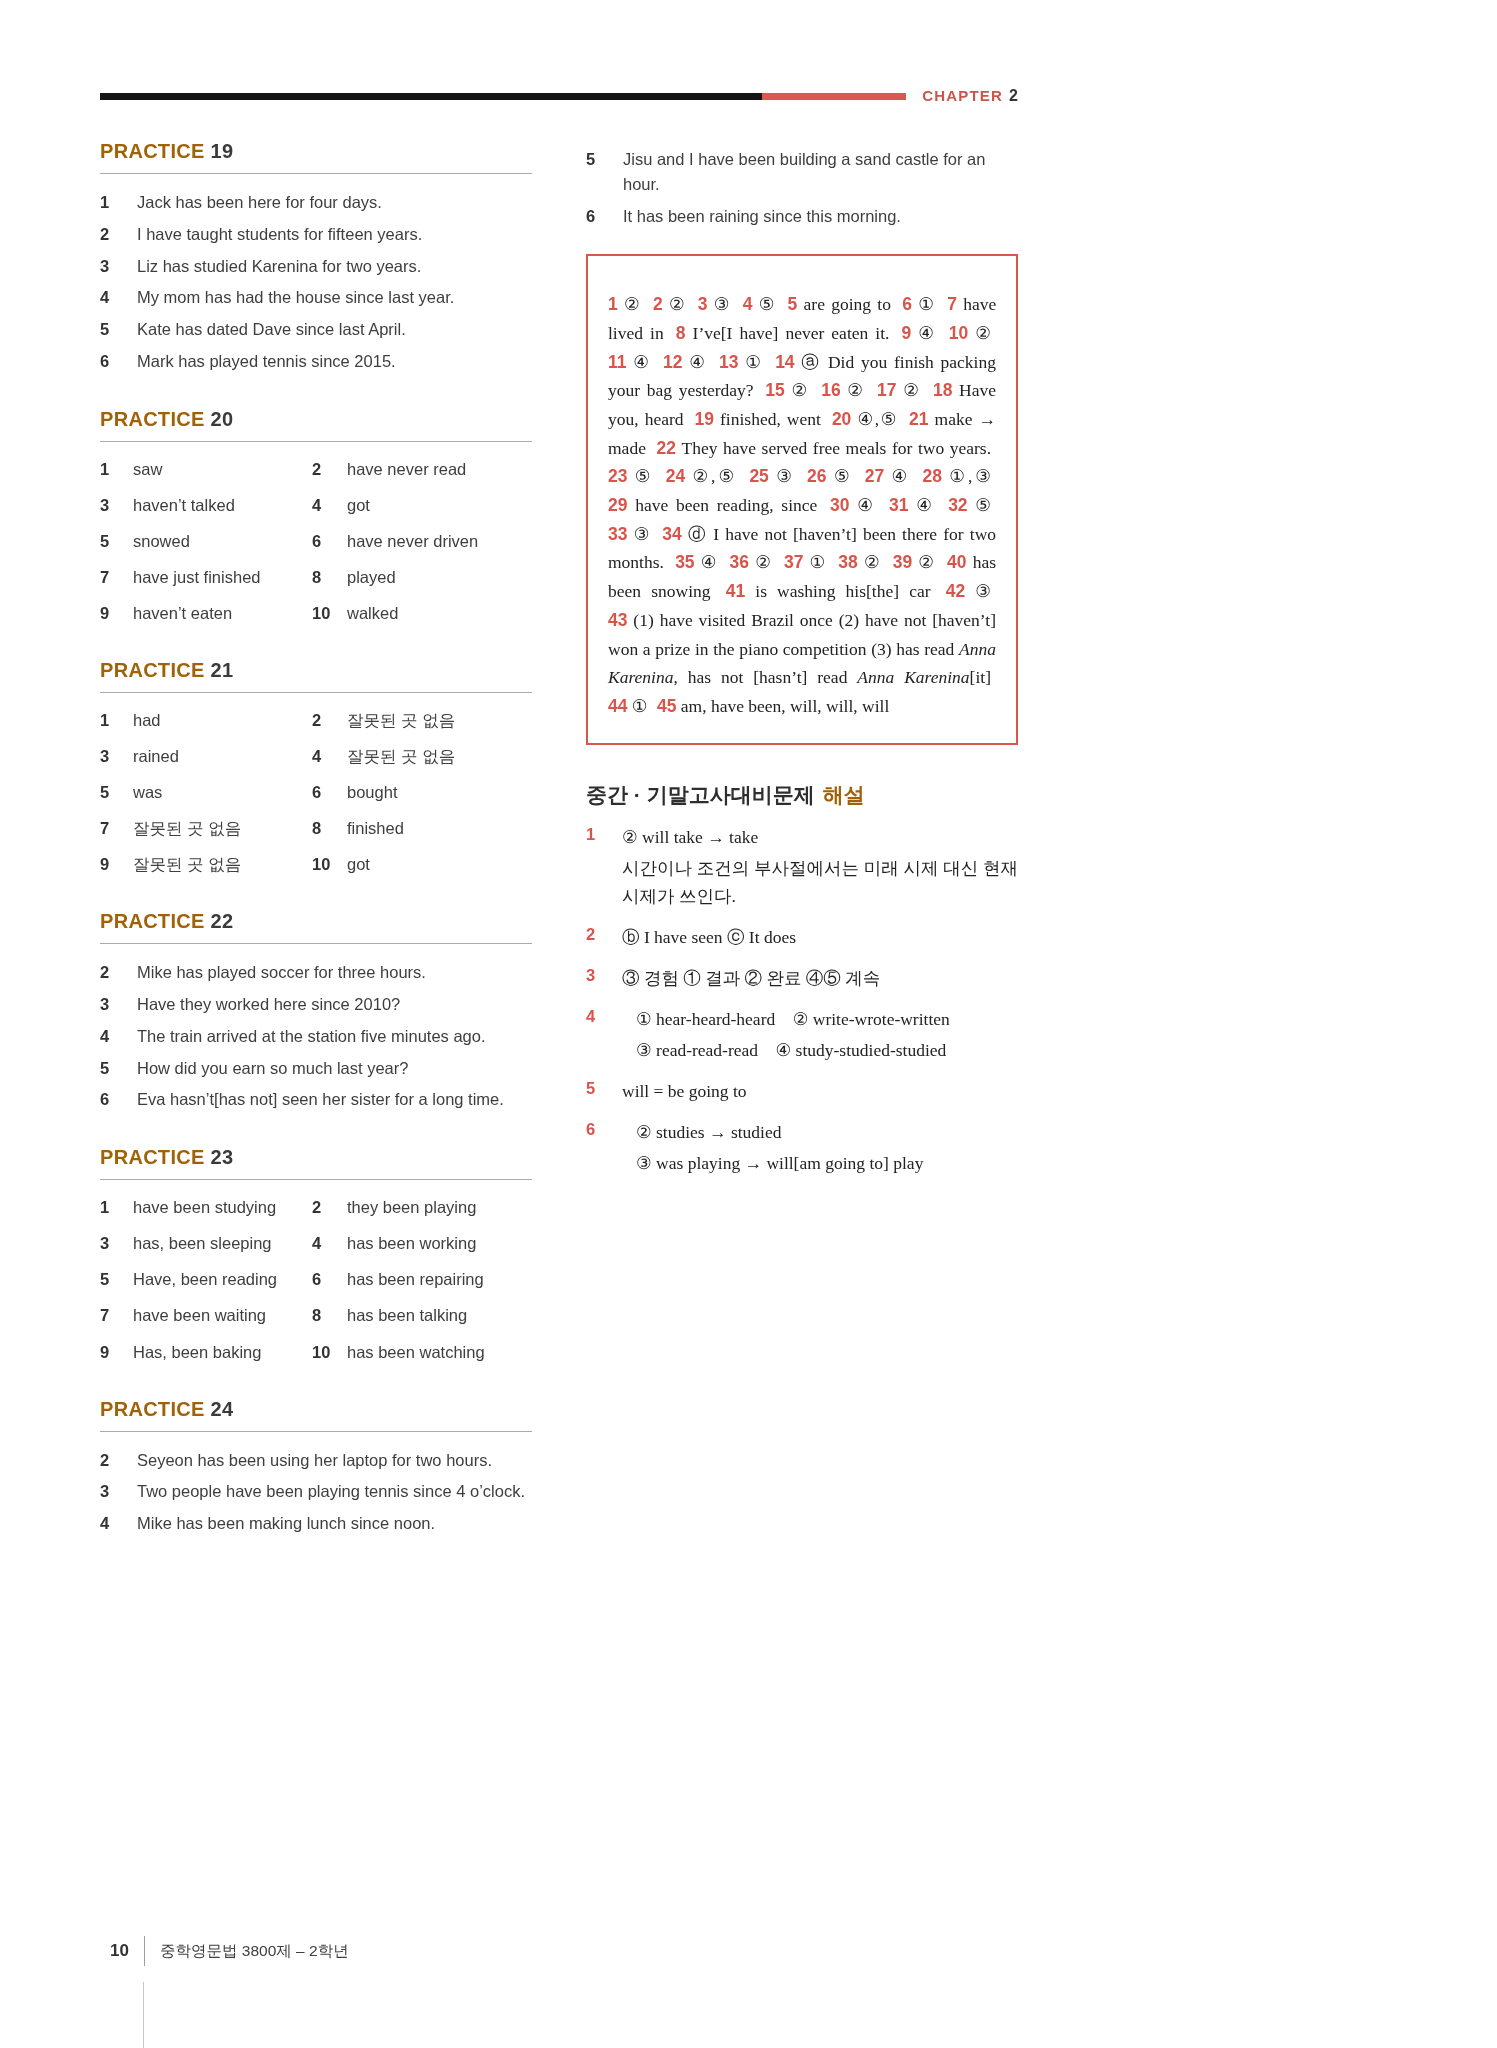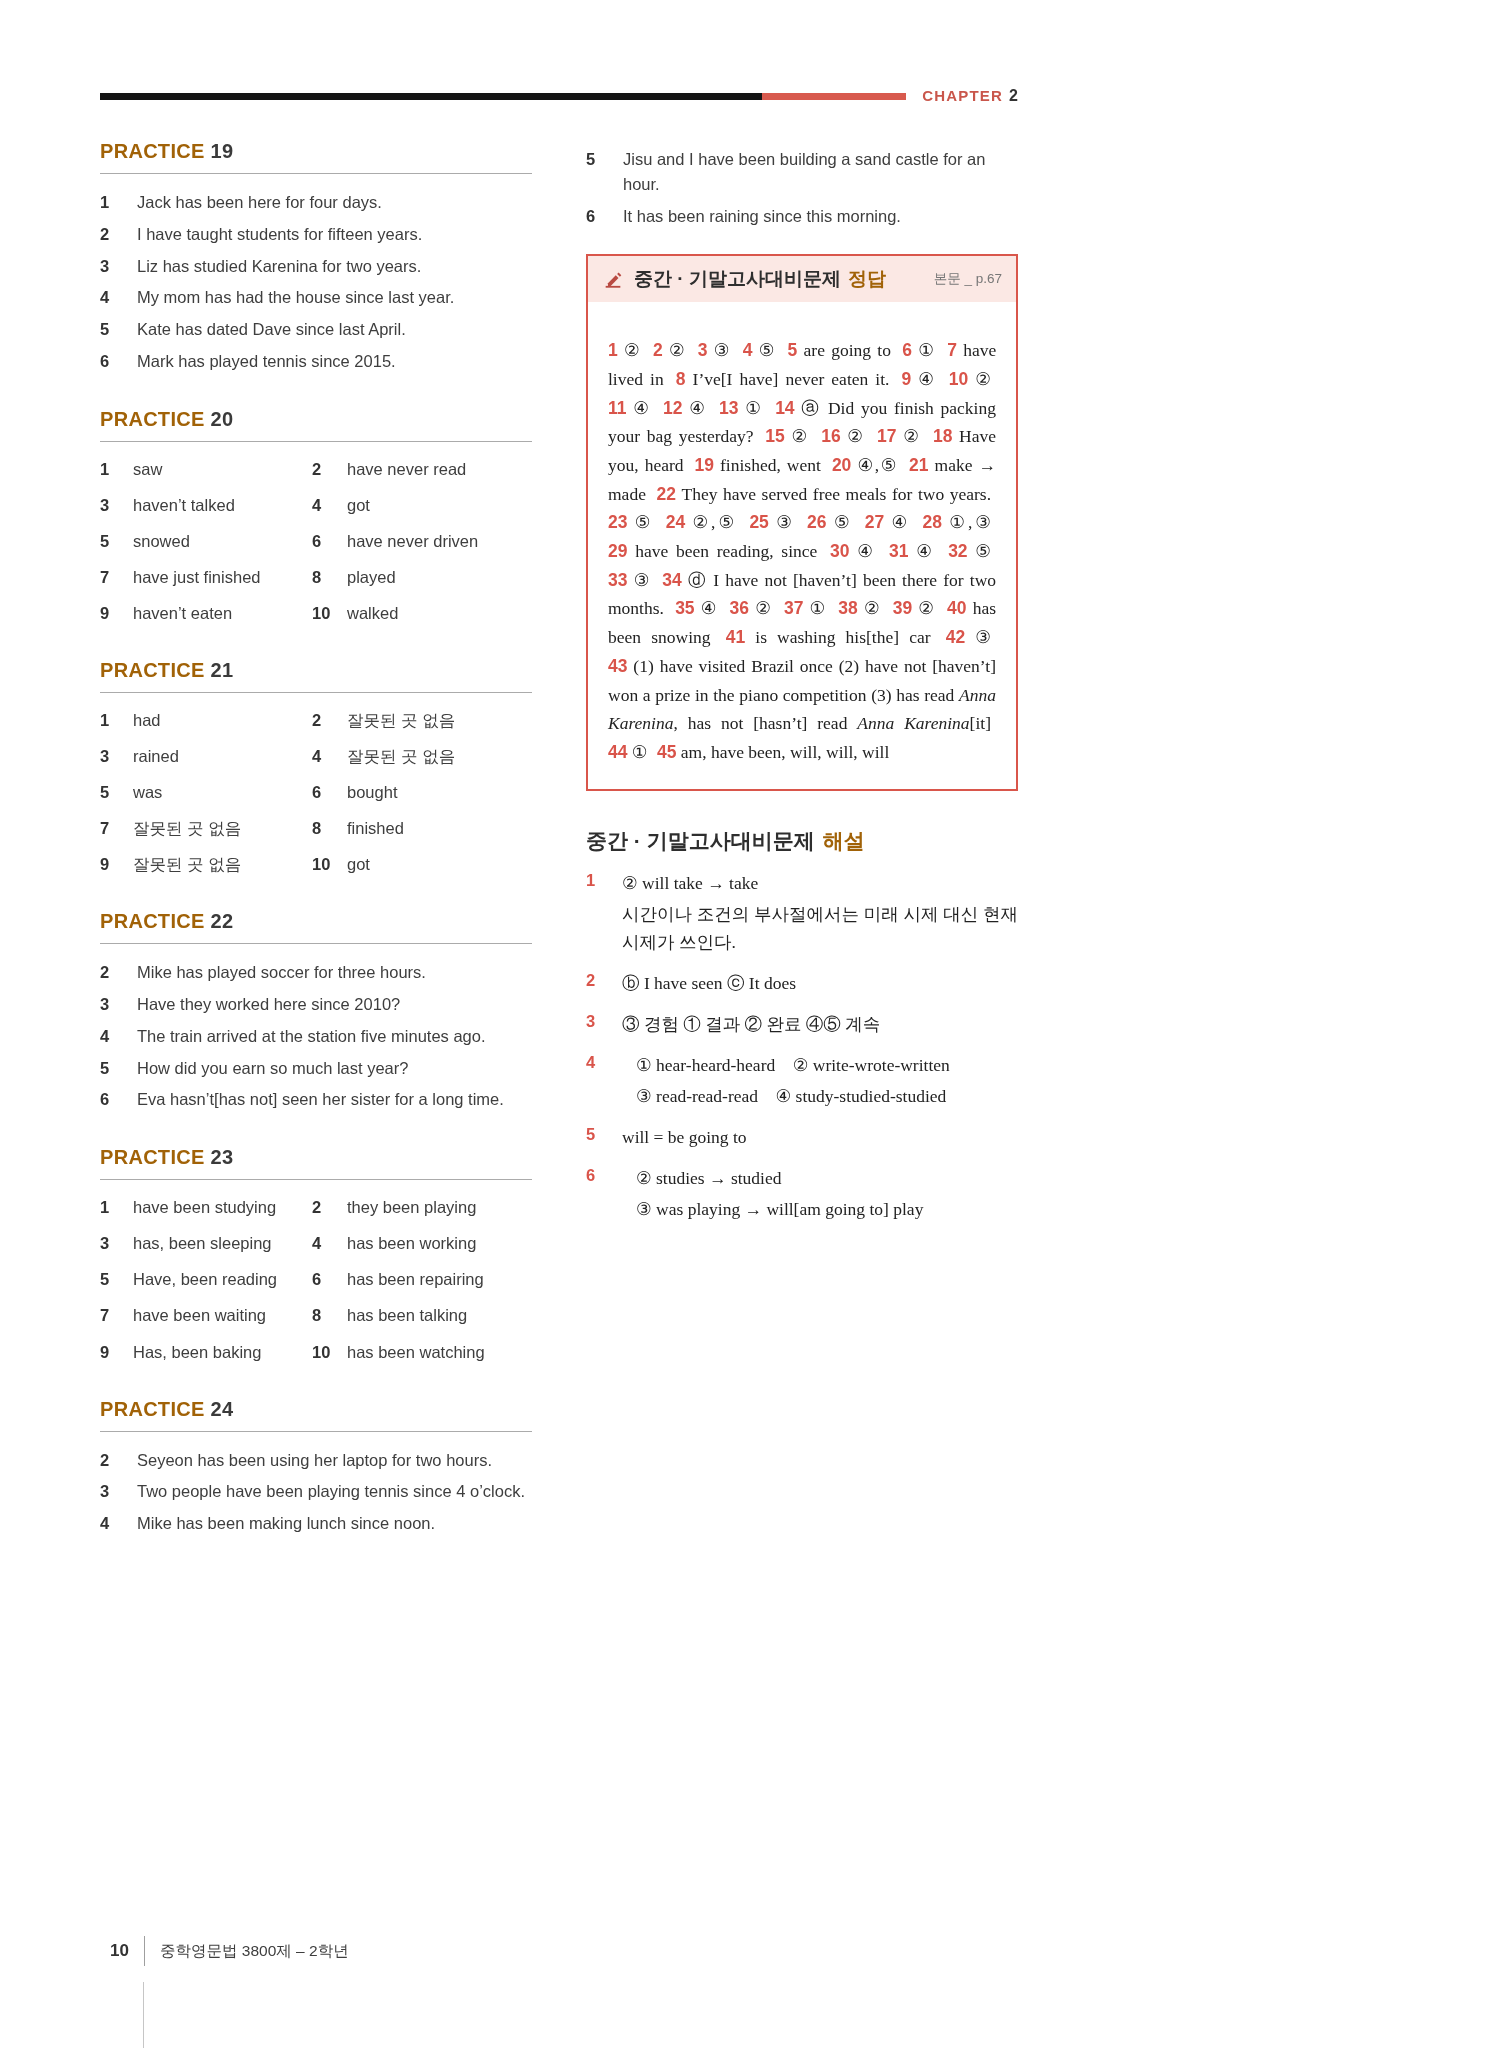--- a/index.html
+++ b/index.html
@@ -243,31 +243,20 @@
             <span class="n">5</span>
             <span class="t">Jisu and I have been building a sand castle for an hour.</span>
           </div>
           <div class="pi">
             <span class="n">6</span>
             <span class="t">It has been raining since this morning.</span>
           </div>
         </div>
 
       <div class="ansbox">
-        <div class="abh">
-          <span class="abicon">
-            <svg width="22" height="22" viewBox="0 0 24 24" aria-hidden="true">
-              <path d="M4 20.5 h16" stroke="#b94a42" stroke-width="2" fill="none"></path>
-              <path d="M6.5 16.5 l8.5-8.5 3 3 -8.5 8.5 h-3 z" fill="#b94a42"></path>
-              <path d="M16.5 6.5 l1.6-1.6 3 3 -1.6 1.6 z" fill="#b94a42"></path>
-            </svg>
-          </span>
-          <span class="abtitle"><span>중간 · 기말고사대비문제</span><span class="red">정답</span></span>
-          <span class="abref">본문 _ p.67</span>
-        </div>
         <div class="abbody" id="ansTokens"><span class="tok"><b class="tn">1</b>&nbsp;<span class="tt">②</span></span> <span class="tok"><b class="tn">2</b>&nbsp;<span class="tt">②</span></span> <span class="tok"><b class="tn">3</b>&nbsp;<span class="tt">③</span></span> <span class="tok"><b class="tn">4</b>&nbsp;<span class="tt">⑤</span></span> <span class="tok"><b class="tn">5</b>&nbsp;<span class="tt">are going to</span></span> <span class="tok"><b class="tn">6</b>&nbsp;<span class="tt">①</span></span> <span class="tok"><b class="tn">7</b>&nbsp;<span class="tt">have lived in</span></span> <span class="tok"><b class="tn">8</b>&nbsp;<span class="tt">I’ve[I have] never eaten it.</span></span> <span class="tok"><b class="tn">9</b>&nbsp;<span class="tt">④</span></span> <span class="tok"><b class="tn">10</b>&nbsp;<span class="tt">②</span></span> <span class="tok"><b class="tn">11</b>&nbsp;<span class="tt">④</span></span> <span class="tok"><b class="tn">12</b>&nbsp;<span class="tt">④</span></span> <span class="tok"><b class="tn">13</b>&nbsp;<span class="tt">①</span></span> <span class="tok"><b class="tn">14</b>&nbsp;<span class="tt">ⓐ Did you finish packing your bag yesterday?</span></span> <span class="tok"><b class="tn">15</b>&nbsp;<span class="tt">②</span></span> <span class="tok"><b class="tn">16</b>&nbsp;<span class="tt">②</span></span> <span class="tok"><b class="tn">17</b>&nbsp;<span class="tt">②</span></span> <span class="tok"><b class="tn">18</b>&nbsp;<span class="tt">Have you, heard</span></span> <span class="tok"><b class="tn">19</b>&nbsp;<span class="tt">finished, went</span></span> <span class="tok"><b class="tn">20</b>&nbsp;<span class="tt">④,⑤</span></span> <span class="tok"><b class="tn">21</b>&nbsp;<span class="tt">make → made</span></span> <span class="tok"><b class="tn">22</b>&nbsp;<span class="tt">They have served free meals for two years.</span></span> <span class="tok"><b class="tn">23</b>&nbsp;<span class="tt">⑤</span></span> <span class="tok"><b class="tn">24</b>&nbsp;<span class="tt">②,⑤</span></span> <span class="tok"><b class="tn">25</b>&nbsp;<span class="tt">③</span></span> <span class="tok"><b class="tn">26</b>&nbsp;<span class="tt">⑤</span></span> <span class="tok"><b class="tn">27</b>&nbsp;<span class="tt">④</span></span> <span class="tok"><b class="tn">28</b>&nbsp;<span class="tt">①,③</span></span> <span class="tok"><b class="tn">29</b>&nbsp;<span class="tt">have been reading, since</span></span> <span class="tok"><b class="tn">30</b>&nbsp;<span class="tt">④</span></span> <span class="tok"><b class="tn">31</b>&nbsp;<span class="tt">④</span></span> <span class="tok"><b class="tn">32</b>&nbsp;<span class="tt">⑤</span></span> <span class="tok"><b class="tn">33</b>&nbsp;<span class="tt">③</span></span> <span class="tok"><b class="tn">34</b>&nbsp;<span class="tt">ⓓ I have not [haven’t] been there for two months.</span></span> <span class="tok"><b class="tn">35</b>&nbsp;<span class="tt">④</span></span> <span class="tok"><b class="tn">36</b>&nbsp;<span class="tt">②</span></span> <span class="tok"><b class="tn">37</b>&nbsp;<span class="tt">①</span></span> <span class="tok"><b class="tn">38</b>&nbsp;<span class="tt">②</span></span> <span class="tok"><b class="tn">39</b>&nbsp;<span class="tt">②</span></span> <span class="tok"><b class="tn">40</b>&nbsp;<span class="tt">has been snowing</span></span> <span class="tok"><b class="tn">41</b>&nbsp;<span class="tt">is washing his[the] car</span></span> <span class="tok"><b class="tn">42</b>&nbsp;<span class="tt">③</span></span> <span class="tok"><b class="tn">43</b>&nbsp;<span class="tt">(1) have visited Brazil once (2) have not [haven’t] won a prize in the piano competition  (3) has read <i>Anna Karenina</i>, has not [hasn’t] read <i>Anna Karenina</i>[it]</span></span> <span class="tok"><b class="tn">44</b>&nbsp;<span class="tt">①</span></span> <span class="tok"><b class="tn">45</b>&nbsp;<span class="tt">am, have been, will, will, will</span></span> </div>
       </div>
 
       <h3 class="exph"><span>중간 · 기말고사대비문제</span><span class="red">해설</span></h3>
 
       <div id="expList">
           <div class="exi">
             <span class="n">1</span>
             <div class="body">
               <p>② will take → take</p>

